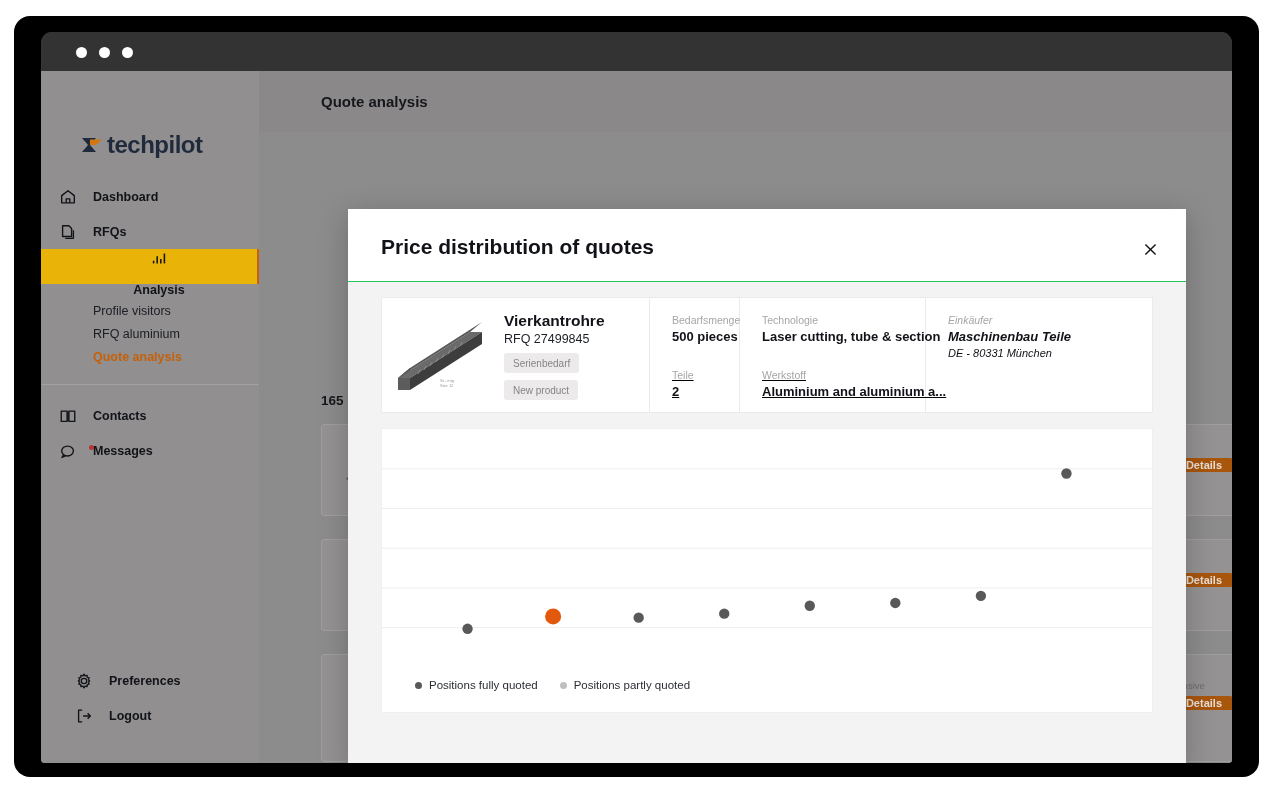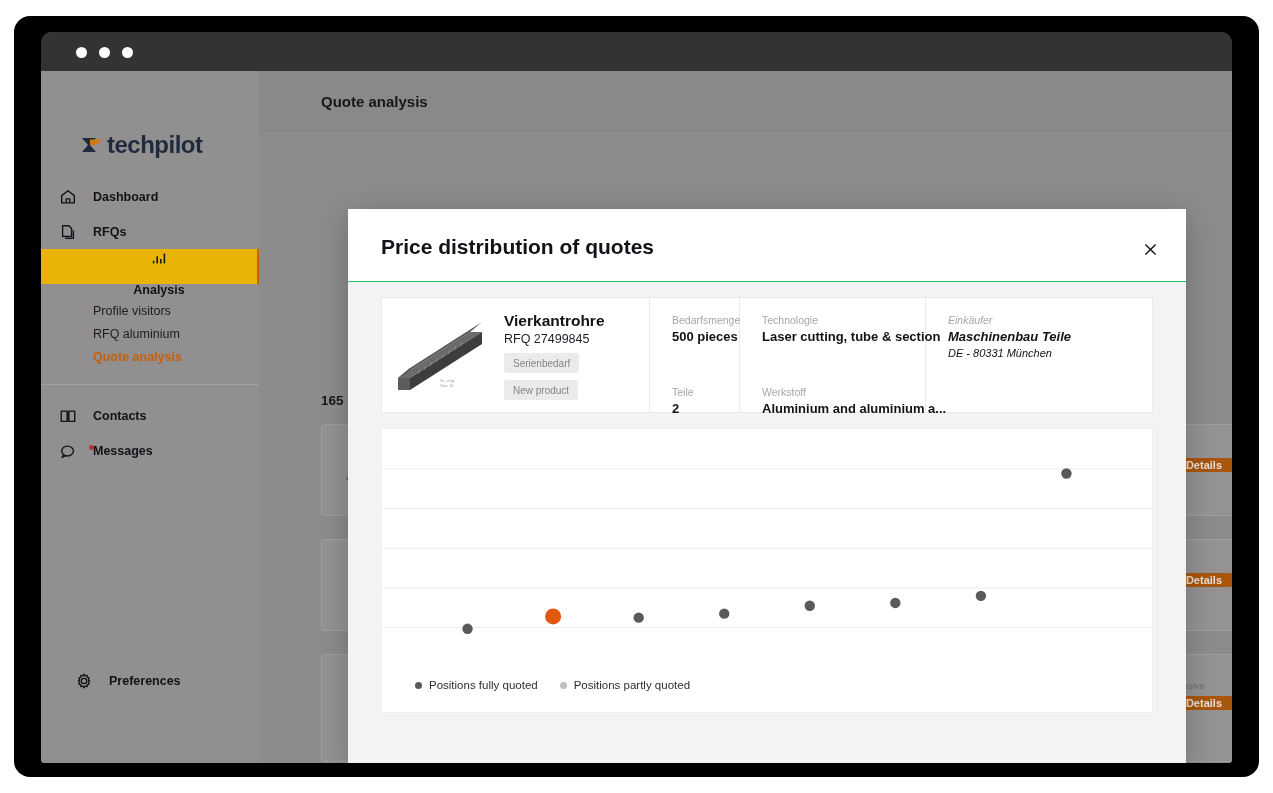--- a/index.html
+++ b/index.html
@@ -182,21 +182,21 @@
     font-size: 10px; padding: 4.5px 9px; border-radius: 3px;
   }
   .col-qty { width: 90px; }
   .col-tech { width: 186px; }
   .col-buyer { width: 180px; }
   .fld { position: absolute; left: 22px; }
   .fld .lbl { font-size: 10.5px; color: #a7a5a5; }
   .fld .val { font-size: 13px; font-weight: bold; color: #111318; margin-top: 3px; white-space: nowrap; }
   .fld .val.norm { font-weight: normal; font-size: 11px; }
   .fld.r1 { top: 16px; }
-  .fld.r2 { top: 88px; }
+  .fld.r2 { top: 71px; text-decoration: underline; }
 
   
   #chartcard {
     position: relative; margin-top: 15px;
     height: 285px; background: #ffffff; border: 1px solid #f0eeee;
   }
   #plot { position: absolute; left: 0; top: 0; width: 100%; height: 100%; }
   #legend {
     position: absolute; left: 33px; bottom: 21px;
     display: flex; align-items: center; gap: 22px;
@@ -300,20 +300,30 @@
 
         <div class="navlist3">
           <div class="navitem">
             <span class="ico">
               <svg viewBox="0 0 20 20" width="18" height="18" fill="none" stroke="#111318" stroke-width="1.4">
                 <circle cx="10" cy="10" r="3"></circle>
                 <path d="M10 2.3 L11.2 4.3 L13.5 3.7 L13.6 6 L15.8 6.6 L14.7 8.6 L16.3 10 L14.7 11.4 L15.8 13.4 L13.6 14 L13.5 16.3 L11.2 15.7 L10 17.7 L8.8 15.7 L6.5 16.3 L6.4 14 L4.2 13.4 L5.3 11.4 L3.7 10 L5.3 8.6 L4.2 6.6 L6.4 6 L6.5 3.7 L8.8 4.3 Z" stroke-linejoin="round"></path>
               </svg>
             </span>
             <span>Preferences</span>
+          </div>
+          <div class="navitem">
+            <span class="ico">
+              <svg viewBox="0 0 20 20" width="18" height="18" fill="none" stroke="#111318" stroke-width="1.5">
+                <path d="M8 3.5 H4 V16.5 H8" stroke-linejoin="round"></path>
+                <path d="M9 10 H17"></path>
+                  <path d="M14 7 L17 10 L14 13" stroke-linejoin="round"></path>
+              </svg>
+            </span>
+            <span>Logout</span>
           </div>
         </div>
       </div>
 
       <div id="main">
         <div id="mainhead">
           <div id="pagetitle">Quote analysis</div>
         </div>
         <div id="rfqcount">165 RFQs</div>
 

